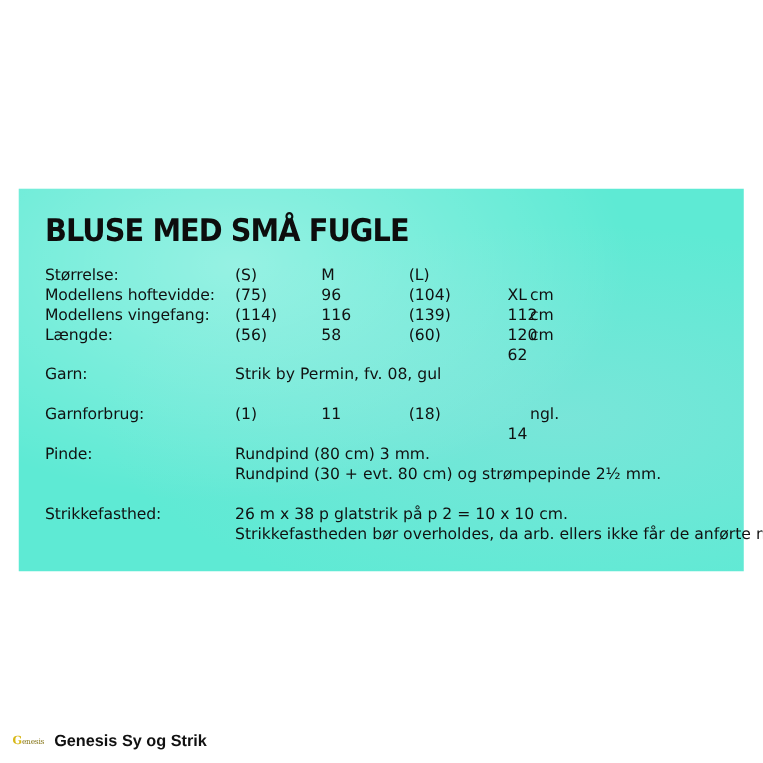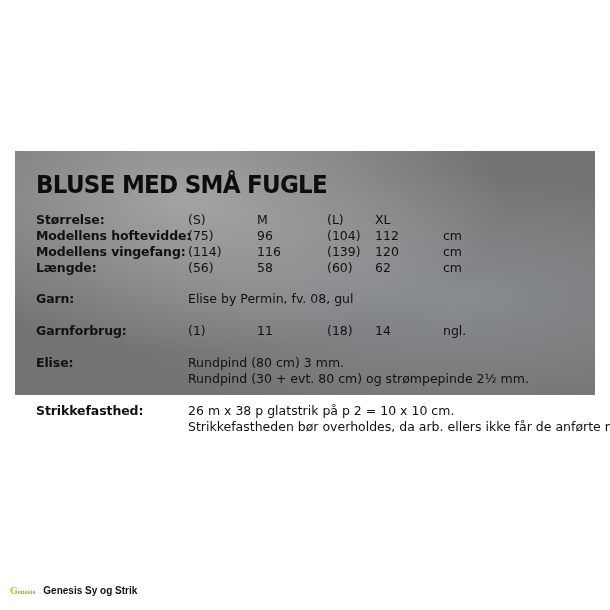--- a/index.html
+++ b/index.html
@@ -1,33 +1,33 @@
 <!DOCTYPE html>
 <html><head>
 <meta charset="utf-8">
 <style>
   html, body { margin:0; padding:0; }
   body { width:610px; height:610px; background:#ffffff; position:relative; overflow:hidden;
          font-family:"DejaVu Sans", sans-serif; color:#111; }
-  .panel { position:absolute; left:15px; top:151px; width:580px; height:244px;
-           background:#737373; }
+  .panel { position:absolute; left:15px; top:151px; width:580px; height:306px;
+           background:#5eead4; }
   .panel::before { content:""; position:absolute; left:0; top:0; right:0; bottom:0;
            background: radial-gradient(ellipse at 30% 20%, rgba(255,255,255,0.35), transparent 55%),
                        radial-gradient(ellipse at 75% 60%, rgba(200,215,230,0.25), transparent 60%); }
   .title { position:absolute; left:21px; top:19px; font-size:25px; font-weight:bold;
            letter-spacing:-0.8px; transform:scaleX(0.92); transform-origin:left; color:#0d0d0d; }
   .row { position:absolute; left:21px; font-size:12.5px; height:16px; line-height:16px; white-space:nowrap; }
-  .lbl { position:absolute; left:0; font-weight:bold; letter-spacing:-0.1px; }
+  .lbl { position:absolute; left:0; font-weight:normal; letter-spacing:-0.1px; }
   .c { position:absolute; }
-  .c1 { left:152px; } .c2 { left:221px; } .c3 { left:291px; } .c4 { left:339px; } .c5 { left:407px; }
+  .c1 { left:152px; } .c2 { left:221px; } .c3 { left:291px; } .c4 { left:370px;margin-top:16px; } .c5 { left:388px; }
   .txt { position:absolute; left:152px; }
   .footer { position:absolute; left:10px; top:585px; display:flex; align-items:center; gap:8px; }
   .logo { font-size:6px; color:#8a7a20; font-family:"DejaVu Serif", serif; letter-spacing:-0.2px; }
   .logo b { color:#d8b818; font-size:9px; }
-  .brand { font-size:10px; font-weight:bold; font-family:"Liberation Sans", sans-serif; }
+  .brand { font-size:13px; font-weight:bold; font-family:"Liberation Sans", sans-serif; }
 </style>
 </head>
 <body>
 
 <div class="panel">
   <div class="title">BLUSE MED SMÅ FUGLE</div>
 
   <div class="row" style="top:61px">
     <span class="lbl">Størrelse:</span>
     <span class="c c1">(S)</span>
@@ -58,34 +58,34 @@
     <span class="lbl">Længde:</span>
     <span class="c c1">(56)</span>
     <span class="c c2">58</span>
     <span class="c c3">(60)</span>
     <span class="c c4">62</span>
     <span class="c c5">cm</span>
   </div>
 
   <div class="row" style="top:140px">
     <span class="lbl">Garn:</span>
-    <span class="txt">Elise by Permin, fv. 08, gul</span>
+    <span class="txt">Strik by Permin, fv. 08, gul</span>
   </div>
 
   <div class="row" style="top:172px">
     <span class="lbl">Garnforbrug:</span>
     <span class="c c1">(1)</span>
     <span class="c c2">11</span>
     <span class="c c3">(18)</span>
     <span class="c c4">14</span>
     <span class="c c5">ngl.</span>
   </div>
 
   <div class="row" style="top:204px">
-    <span class="lbl">Elise:</span>
+    <span class="lbl">Pinde:</span>
     <span class="txt">Rundpind (80 cm) 3 mm.</span>
   </div>
   <div class="row" style="top:220px">
     <span class="txt">Rundpind (30 + evt. 80 cm) og strømpepinde 2½ mm.</span>
   </div>
 
   <div class="row" style="top:252px">
     <span class="lbl">Strikkefasthed:</span>
     <span class="txt">26 m x 38 p glatstrik på p 2 = 10 x 10 cm.</span>
   </div>

